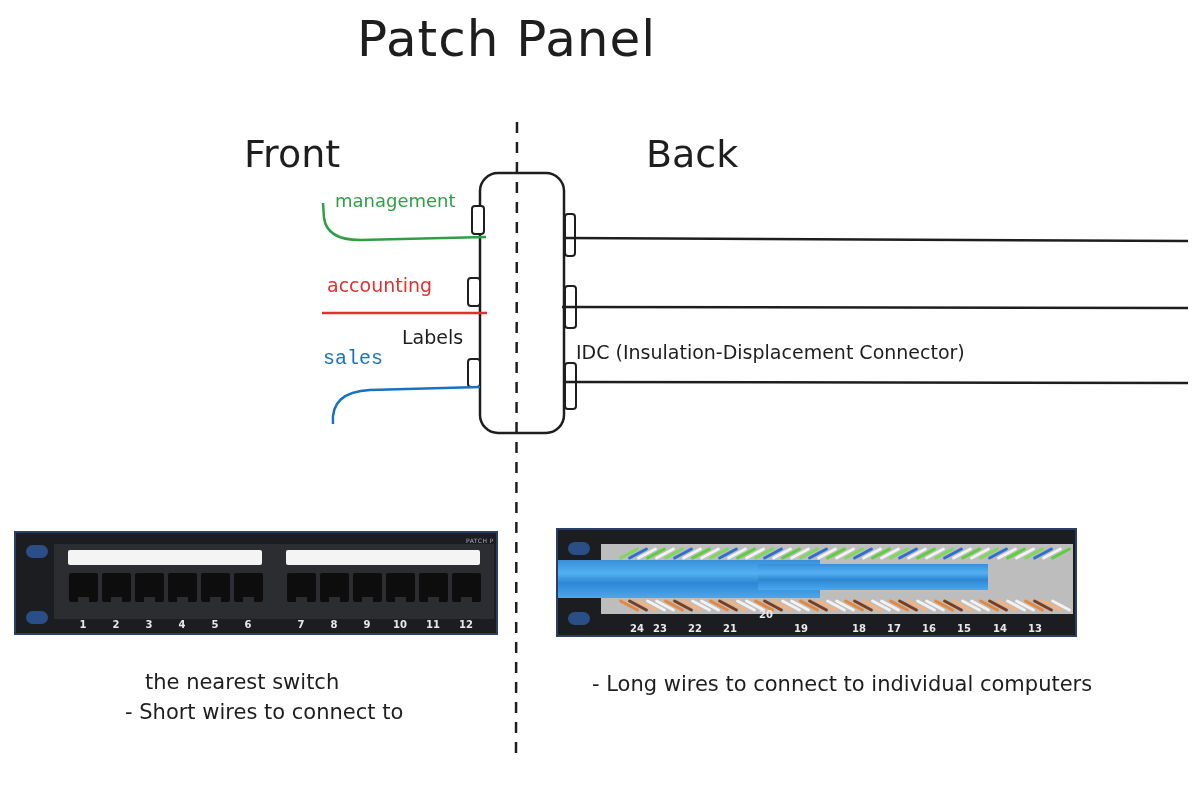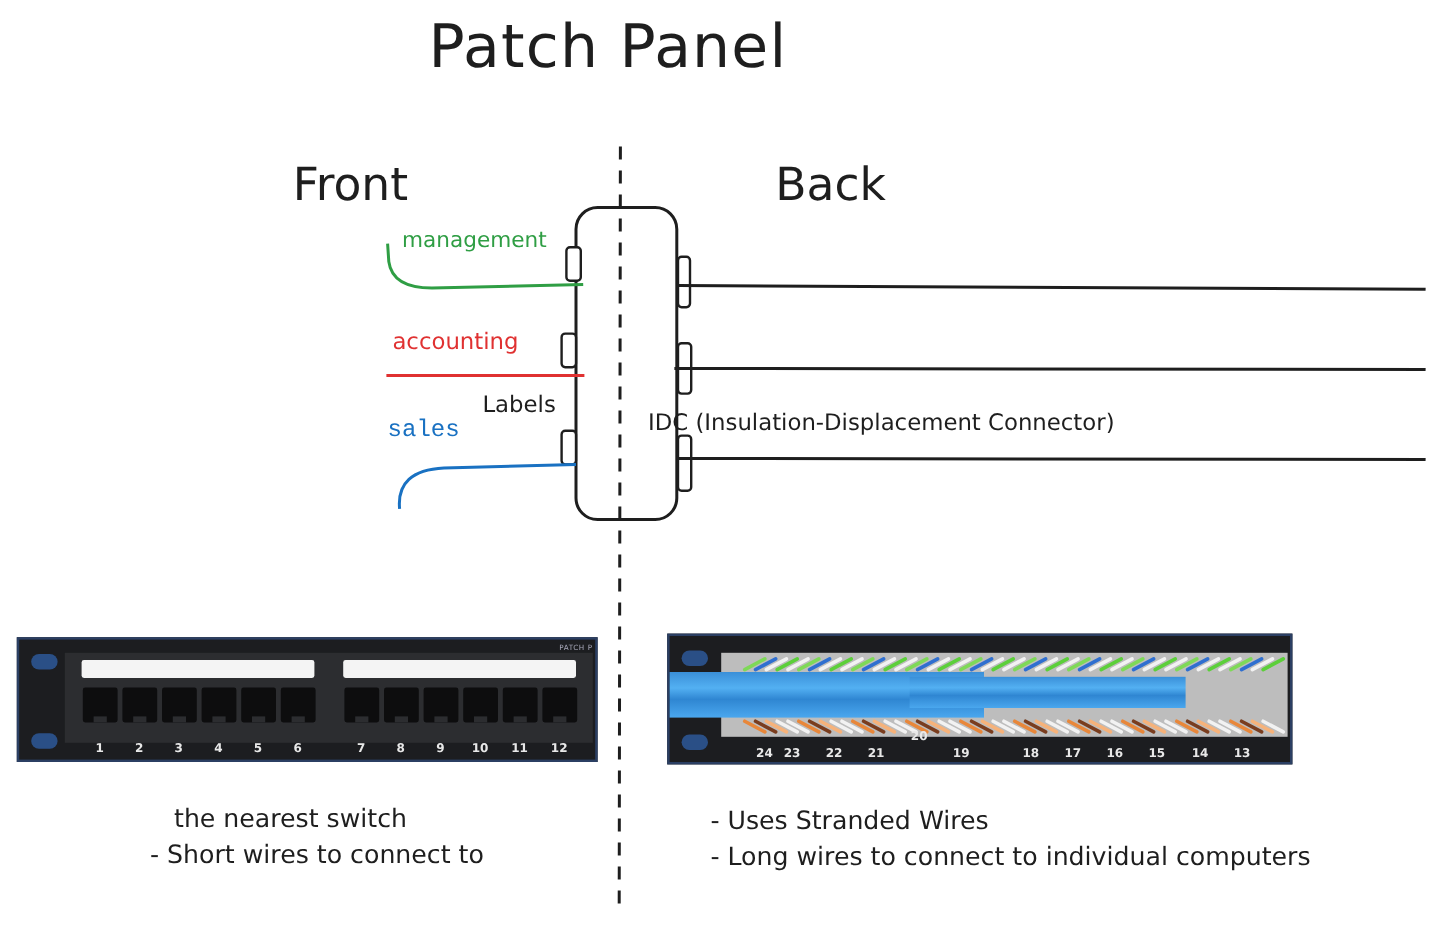--- a/index.html
+++ b/index.html
@@ -56,21 +56,21 @@
 
   <path d="M323 203 L324 218 Q327 240 360 240 L486 237" fill="none" stroke="#2f9e44" stroke-width="2.5"></path>
   <path d="M322 313 L487 313" fill="none" stroke="#e03131" stroke-width="2.5"></path>
   <path d="M333 424 Q330 392 370 390 L480 387" fill="none" stroke="#1971c2" stroke-width="2.5"></path>
 </svg>
 
 <div class="abs lbl-green" style="left:335px; top:190px;">management</div>
 <div class="abs lbl-red" style="left:327px; top:274px;">accounting</div>
 <div class="abs lbl-blue" style="left:323px; top:347px;">sales</div>
 <div class="abs lbl-black" style="left:402px; top:326px;">Labels</div>
-<div class="abs lbl-black" style="left:540px; top:341px;">IDC (Insulation-Displacement Connector)</div>
+<div class="abs lbl-black" style="left:576px; top:341px;">IDC (Insulation-Displacement Connector)</div>
 
 <div class="panel" style="left:14px; top:531px; width:484px; height:104px;">
   <div class="ear" style="left:10px; top:12px;"></div>
   <div class="ear" style="left:10px; top:78px;"></div>
   <div class="panel-brand" style="left:450px; top:4px;">PATCH P</div>
   <div class="port-block" style="left:38px; top:11px; width:440px; height:75px;"></div>
   <div class="label-strip" style="left:52px; top:17px; width:194px;"></div>
   <div class="label-strip" style="left:270px; top:17px; width:194px;"></div>
   <div id="front-ports">
       <div class="port" style="left: 53px; top: 40px;"></div>
@@ -220,15 +220,14 @@
       <div class="port-num" style="left: 432px; top: 93px; color: rgb(232, 232, 232);">14</div>
       <div class="port-num" style="left: 467px; top: 93px; color: rgb(232, 232, 232);">13</div>
     </div>
 </div>
 
 <div class="abs note" style="left:125px; top:667px;">
   <div style="padding-left:20px;">  the nearest switch</div>
   <div>- Short wires to connect to</div>
 </div>
 <div class="abs note" style="left:592px; top:669px;">
-  <div>- Uses Stranded Wires</div>
   <div>- Long wires to connect to individual computers</div>
 </div>
 
 </body></html>

